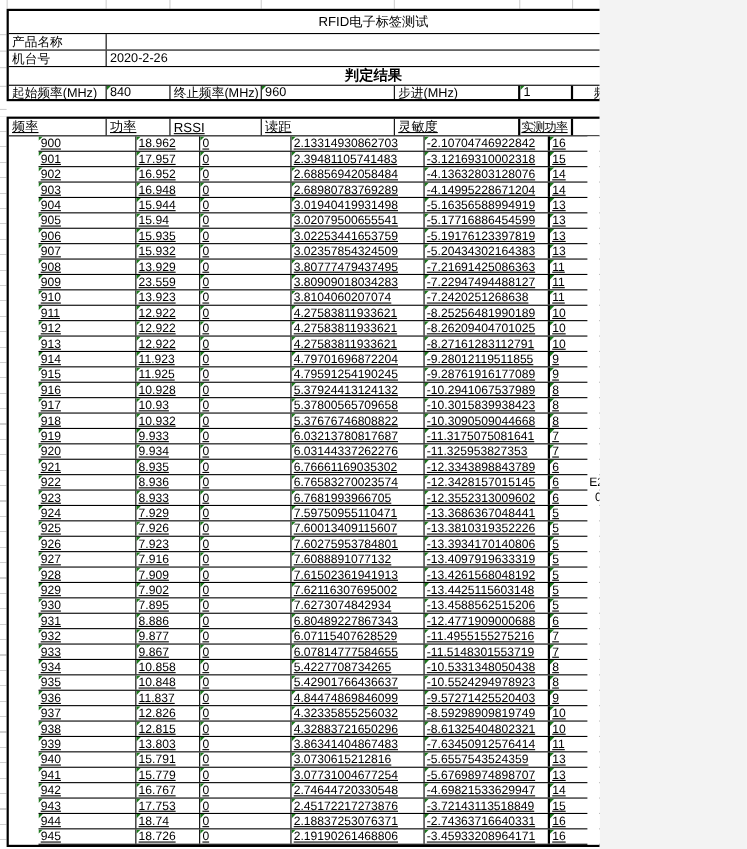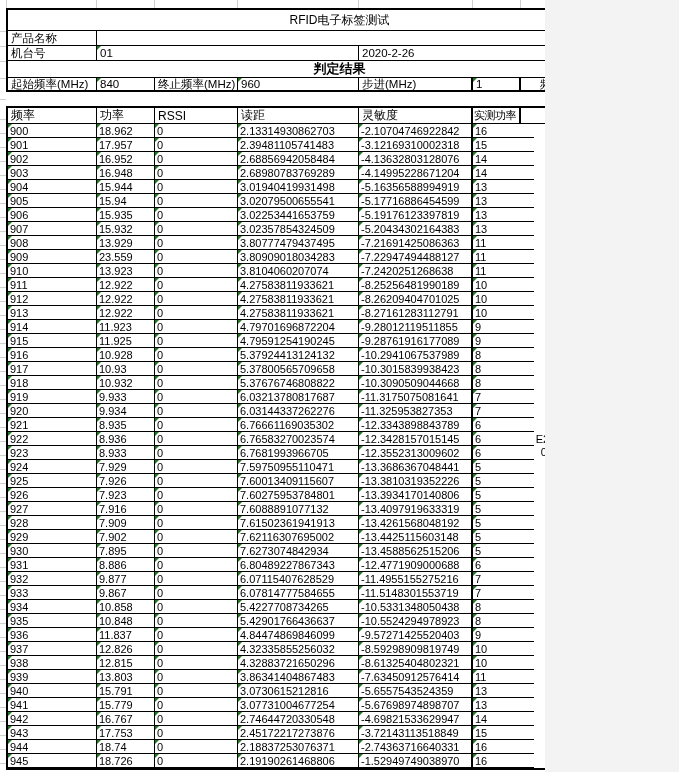--- a/index.html
+++ b/index.html
@@ -14,21 +14,21 @@
   #sheet{position:relative;width:545px;height:772px;background:var(--bg);overflow:hidden;}
 
   
   .vtick{position:absolute;width:1px;background:var(--grid);}
   .htick{position:absolute;height:1px;background:var(--grid);}
   .hrule{position:absolute;background:repeating-linear-gradient(to bottom,transparent 0 13px,var(--grid) 13px 14px);}
 
   
   .frame{position:absolute;left:6px;width:667px;border:2px solid var(--border);background:var(--bg);}
   #frameA{top:8px;}
-  #frameB{top:106px;}
+  #frameB{top:106px;text-decoration:underline;}
 
   .row{display:flex;border-bottom:1px solid var(--border);}
   .row:last-child{border-bottom:none;}
   .cell{position:relative;border-right:1px solid var(--border);overflow:hidden;white-space:nowrap;
         display:flex;align-items:center;padding-left:3px;font-size:12px;}
   .cell:last-child{border-right:none;}
   .center{justify-content:center;padding-left:0;}
   .bold{font-weight:bold;}
 
   
@@ -44,21 +44,21 @@
   #machine-row{height:15px;}
   #verdict-row{height:17px;display:flex;align-items:center;justify-content:center;font-size:13px;font-weight:bold;border-bottom:1px solid var(--border);}
   #freq-row{height:12px;}
   #product-row .cell,#machine-row .cell,#freq-row .cell{font-size:11.5px;height:100%;}
 
   
   #thead{height:16px;}
   #thead .cell{font-size:12px;}
   .tight{font-size:11px !important;letter-spacing:-0.5px;padding-left:1px;}
   #tbody{position:relative;height:644px;}
-  .trow{display:flex;height:14px;border-bottom:1px solid var(--border);}
+  .trow{display:flex;height:14px;border-bottom:1px solid var(--border);margin-left:27px;}
   .trow:last-child{border-bottom:none;}
   .trow .cell{font-size:11px;padding-left:2px;}
   .merged{position:absolute;top:0;height:644px;display:flex;flex-direction:column;align-items:center;justify-content:center;
           background:var(--bg);font-size:11px;line-height:13px;border-right:1px solid var(--border);}
   #epc-merged{left:526px;width:85px;}
   #tid-merged{left:598px;width:65px;border-right:none;}
 
   
   .gt::before{content:"";position:absolute;top:0;left:0;width:0;height:0;
               border-top:4px solid var(--green);border-right:4px solid transparent;}
@@ -88,21 +88,20 @@
   <div class="frame" id="frameA">
     <div id="title-row">RFID电子标签测试</div>
 
     <div class="row" id="product-row">
       <div class="cell c0">产品名称</div>
       <div class="cell bold" style="flex:1;">柔性可打印抗金属标签 5015 美标</div>
     </div>
 
     <div class="row" id="machine-row">
       <div class="cell c0">机台号</div>
-      <div class="cell w262 gt">01</div>
       <div class="cell w150">2020-2-26</div>
     </div>
 
     <div id="verdict-row">判定结果</div>
 
     <div class="row" id="freq-row">
       <div class="cell c0">起始频率(MHz)</div>
       <div class="cell c1 gt">840</div>
       <div class="cell c2">终止频率(MHz)</div>
       <div class="cell c3 gt">960</div>
@@ -485,21 +484,21 @@
           <div class="cell c2 gt">0</div>
           <div class="cell c3 gt">2.18837253076371</div>
           <div class="cell c4 gt">-2.74363716640331</div>
           <div class="cell c5 gt">16</div>
         </div>
         <div class="trow">
           <div class="cell c0 gt">945</div>
           <div class="cell c1 gt">18.726</div>
           <div class="cell c2 gt">0</div>
           <div class="cell c3 gt">2.19190261468806</div>
-          <div class="cell c4 gt">-1.52949749038970</div>
+          <div class="cell c4 gt">-3.45933208964171</div>
           <div class="cell c5 gt">16</div>
         </div>
         <div class="merged" id="epc-merged">
         <div>E280689400004</div>
         <div>005F124A01E</div>
       </div>
     </div>
   </div>
 
 </div>

